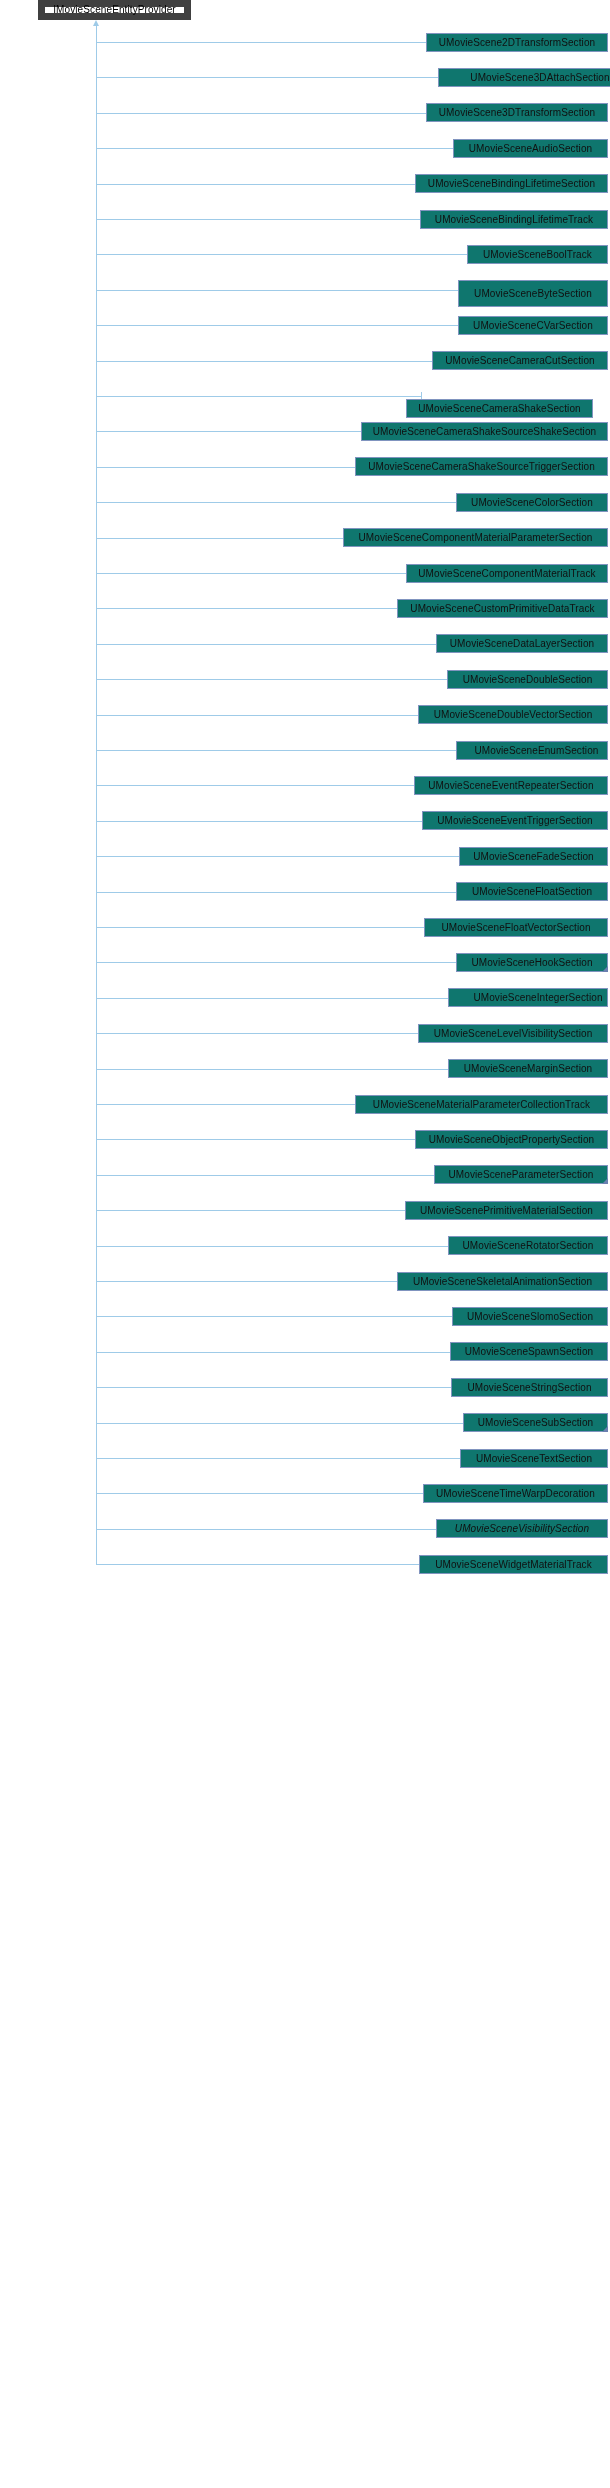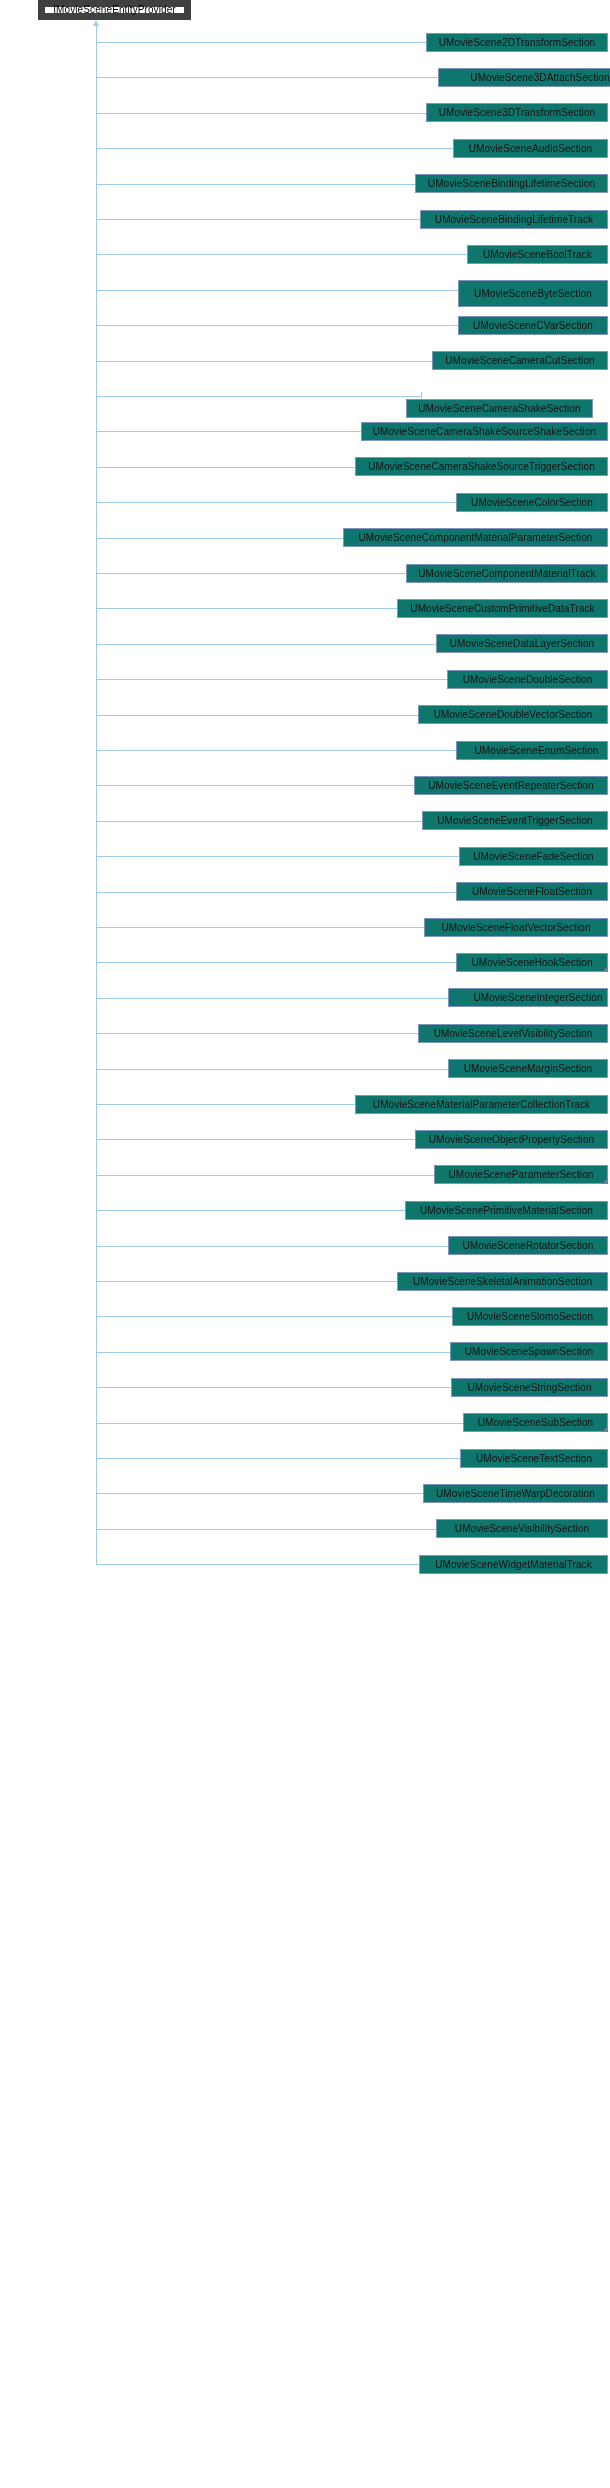--- a/index.html
+++ b/index.html
@@ -300,21 +300,21 @@
       <div class="node" style="left: 460px; top: 1449px; width: 148px; height: 19px;">
         <span>UMovieSceneTextSection</span>
       </div>
       <div class="edge-h" style="left: 96px; top: 1493px; width: 327px;"></div>
       <div class="stub" style="left: 423px; top: 1489px; height: 9px;"></div>
       <div class="node" style="left: 423px; top: 1484px; width: 185px; height: 19px;">
         <span>UMovieSceneTimeWarpDecoration</span>
       </div>
       <div class="edge-h" style="left: 96px; top: 1529px; width: 340px;"></div>
       <div class="stub" style="left: 436px; top: 1525px; height: 9px;"></div>
-      <div class="node" style="left: 436px; top: 1519px; width: 172px; height: 19px;">
+      <div class="node" style="left: 436px; top: 1519px; width: 172px; height: 19px; font-style: italic;">
         <span>UMovieSceneVisibilitySection</span>
       </div>
       <div class="edge-h" style="left: 96px; top: 1564px; width: 323px;"></div>
       <div class="stub" style="left: 419px; top: 1560px; height: 9px;"></div>
       <div class="node" style="left: 419px; top: 1555px; width: 189px; height: 19px;">
         <span>UMovieSceneWidgetMaterialTrack</span>
       </div>
     </div>
 
 </div>

